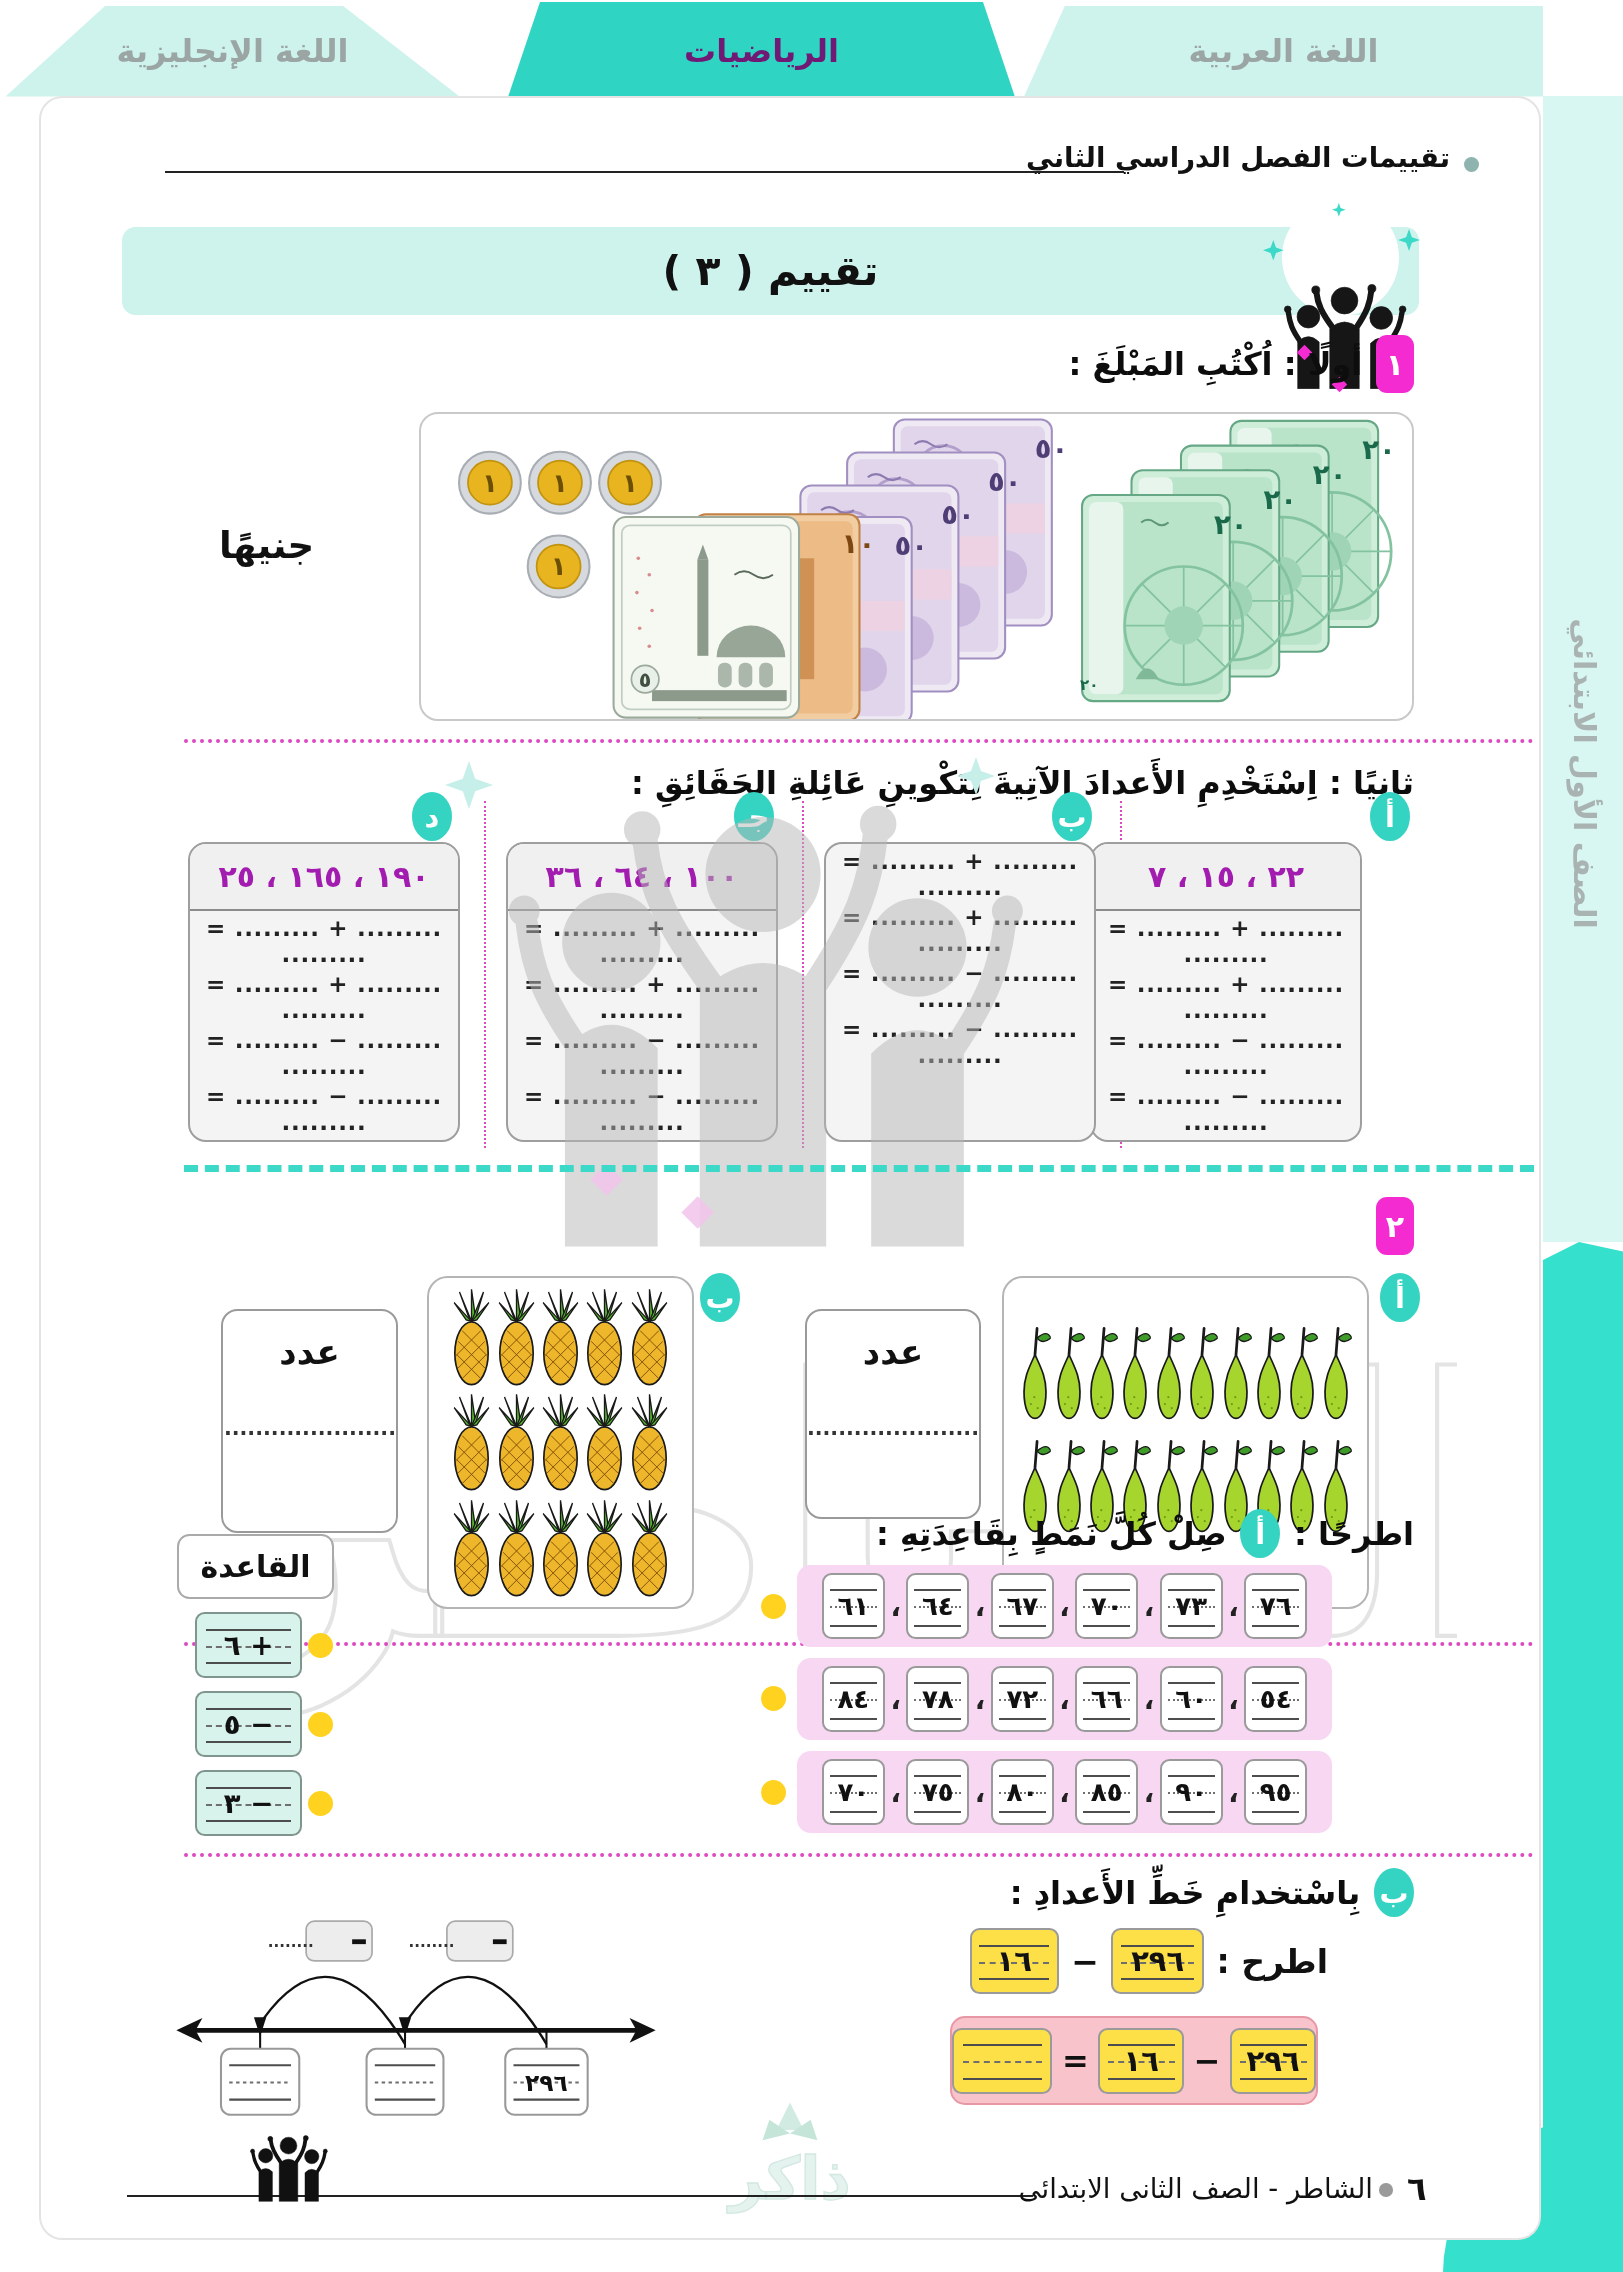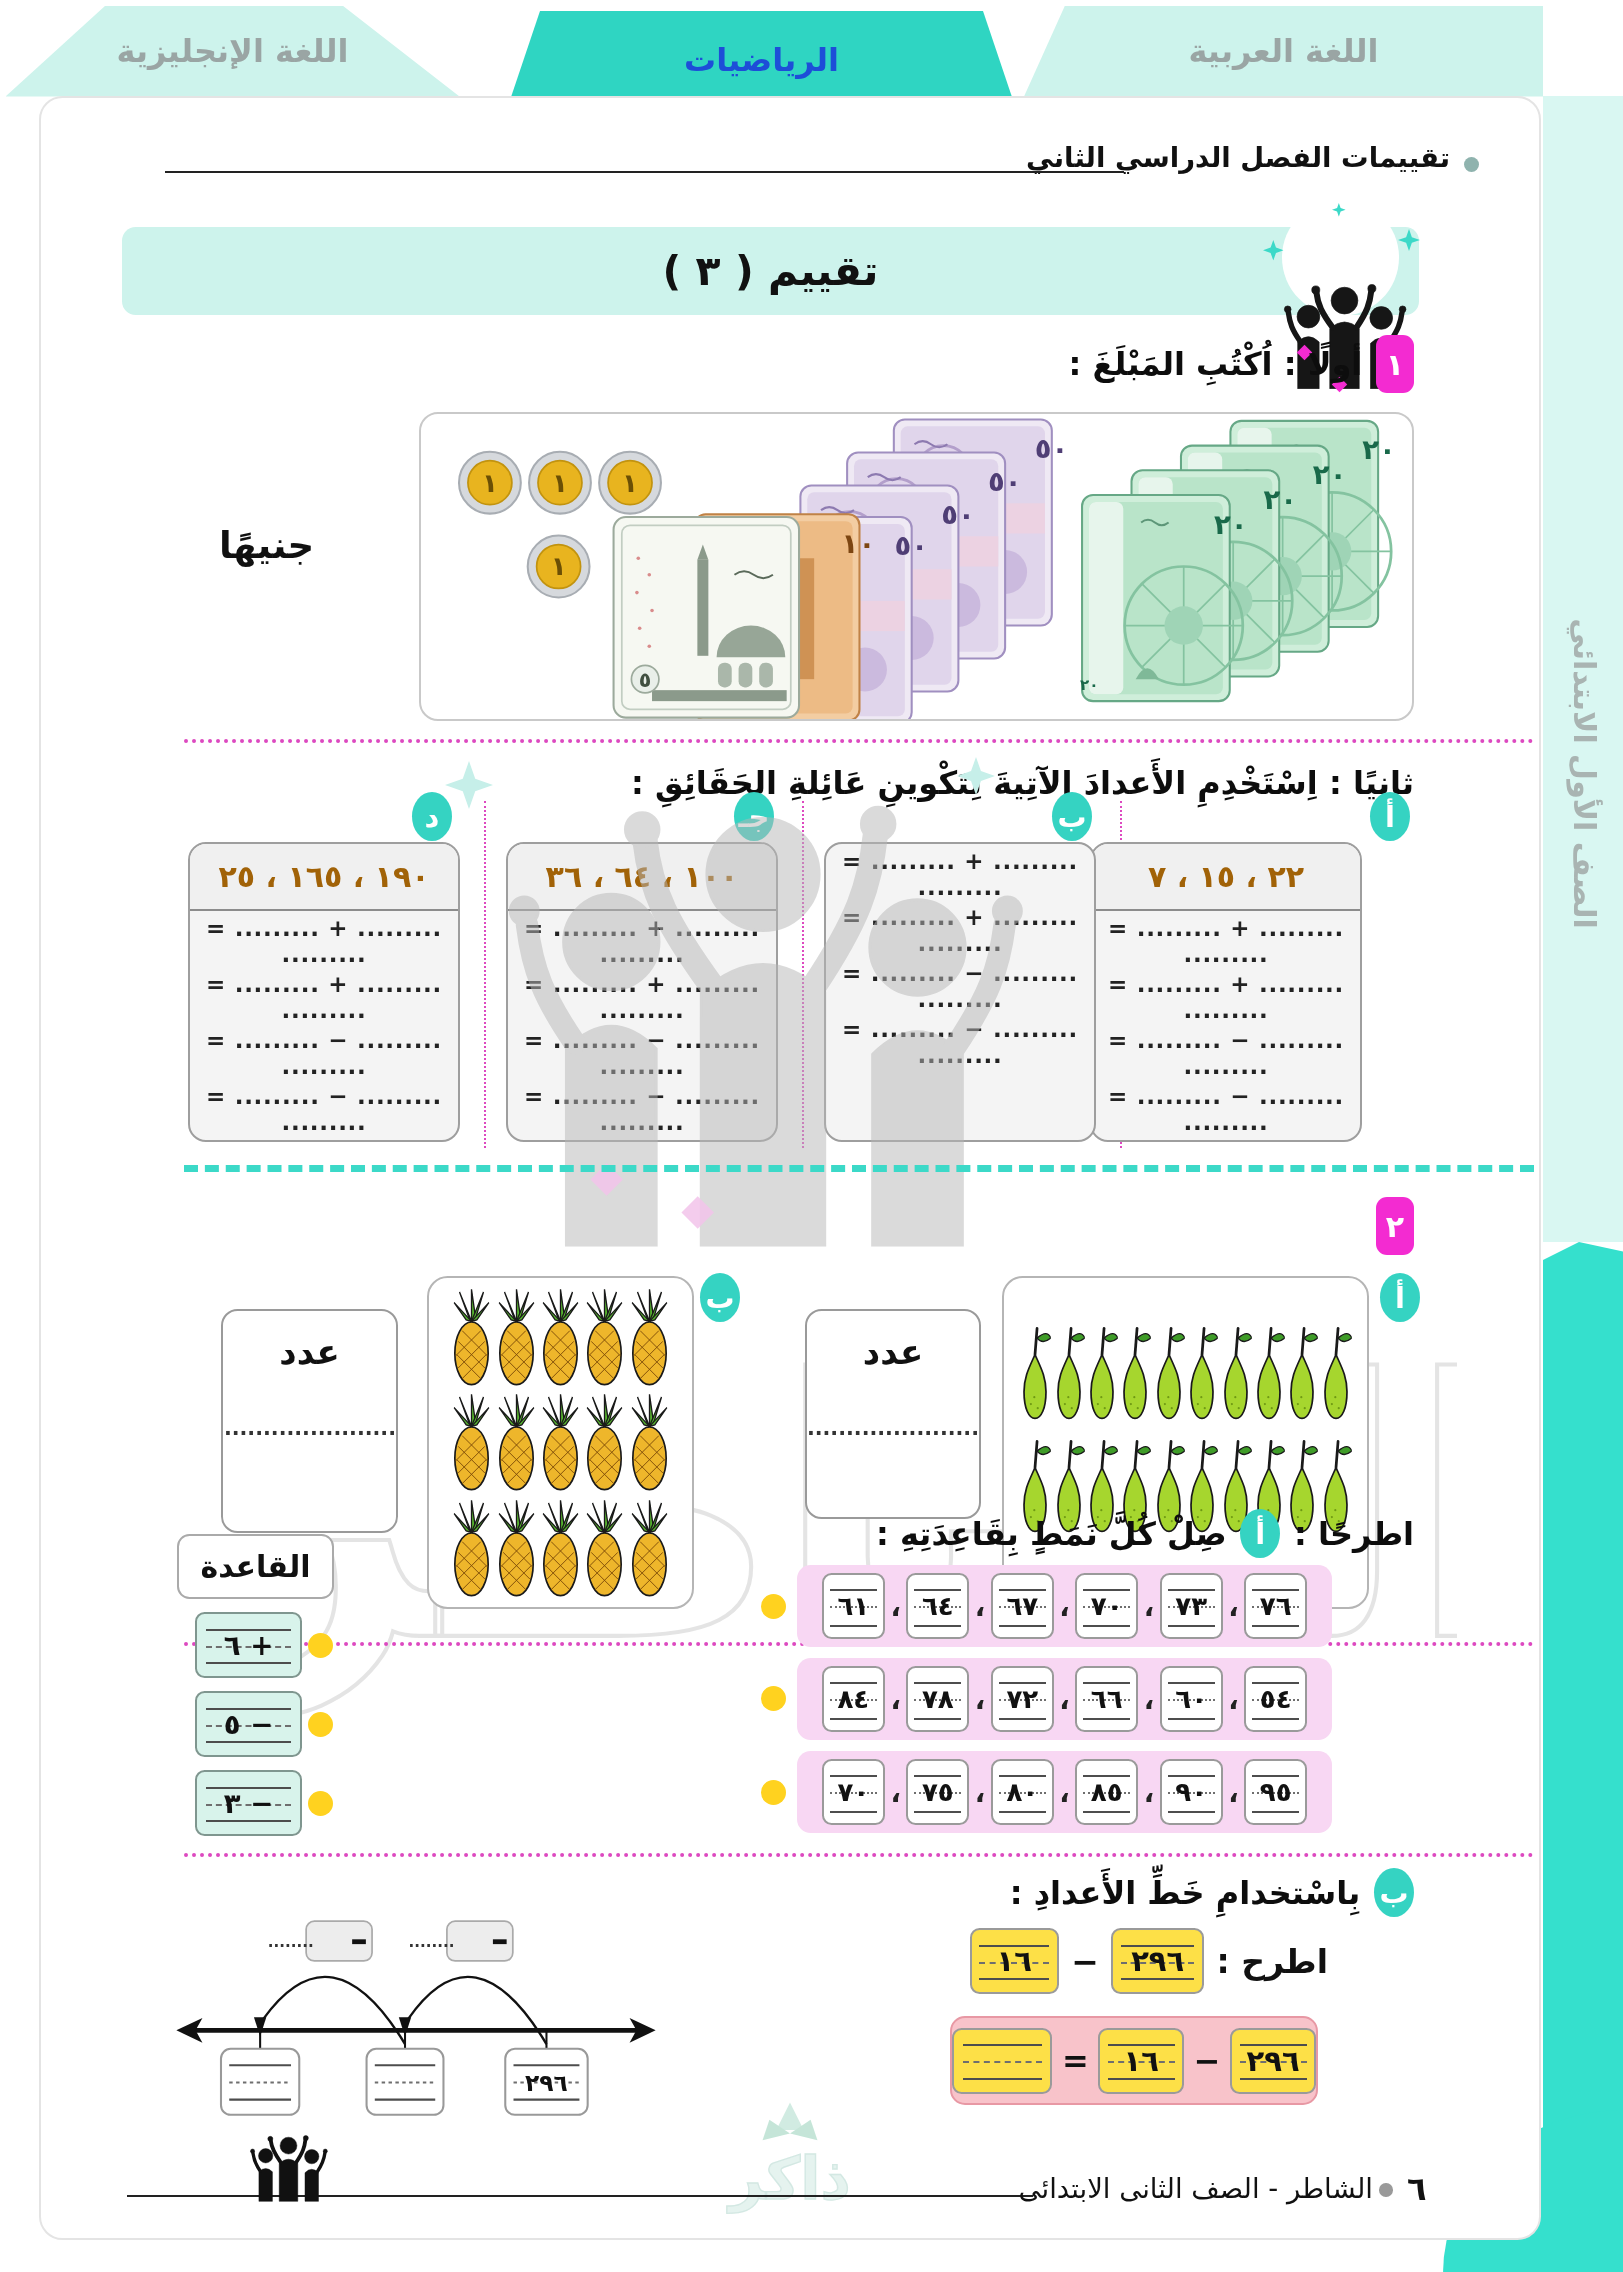--- a/index.html
+++ b/index.html
@@ -3,21 +3,21 @@
 <meta charset="utf-8">
 <style>
   *{box-sizing:border-box;margin:0;padding:0}
   html,body{background:#fff}
   body{font-family:"DejaVu Sans",sans-serif;width:1623px;height:2273px;position:relative;overflow:hidden}
   .abs{position:absolute}
 
   
   .tab{position:absolute;top:5.5px;height:91px;display:flex;align-items:center;justify-content:center;
        font-size:32px;font-weight:bold;color:#9aa5a4;background:#cdf3ec;cursor:pointer}
-  .tab.active{background:#2fd5c2;color:#1d4ed8;height:98px;top:11px}
+  .tab.active{background:#2fd5c2;color:#701a75;height:98px;top:2px}
   #tab-arabic{left:1024px;width:519px;clip-path:polygon(41px 0,100% 0,100% 100%,0 100%)}
   #tab-math{left:507px;width:509px;clip-path:polygon(33px 0,calc(100% - 33px) 0,100% 100%,0 100%)}
   #tab-english{left:5.5px;width:454px;clip-path:polygon(100px 0,337px 0,100% 100%,0 100%)}
 
   
   .side-strip{position:absolute;left:1543px;width:80px}
   #side-top{top:96px;height:1146px;background:#d9f7f2}
   #side-bottom{top:1242px;height:1030px;background:#35e0cd;clip-path:polygon(0 18px,45% 0,100% 9.6px,100% 100%,0 100%)}
   .side-label{position:absolute;white-space:nowrap;font-weight:bold;font-size:30px;transform:rotate(90deg);transform-origin:center}
   #side-label-1{color:#a9b4b2;left:-337px;top:660px;width:756px;text-align:center}
@@ -58,21 +58,21 @@
   
   #money-panel{left:419px;top:412px;width:995px;height:309px;border:2.1px solid #c9c9c9;border-radius:19px;background:#fff;overflow:hidden}
   #currency-label{left:219px;top:524px;font-size:37px;font-weight:bold;color:#111}
 
   
   .sep-pink{position:absolute;left:184px;width:1350px;height:0;border-top:4.1px dotted #dd49c0}
   .sep-teal{position:absolute;left:184px;width:1350px;height:0;border-top:7.6px dashed #3cd9c8}
 
   
   .card{position:absolute;top:842px;width:272px;height:300px;background:#f4f4f4;border:2.1px solid #9e9e9e;border-radius:18px;overflow:hidden}
-  .card .num{height:67px;display:flex;align-items:center;justify-content:center;font-size:30px;font-weight:bold;color:#a16207;
+  .card .num{height:67px;display:flex;align-items:center;justify-content:center;font-size:30px;font-weight:bold;color:#a21caf;
              border-bottom:2.1px solid #8c8c8c;background:#f0f0f0}
   .card .rows{display:flex;flex-direction:column;justify-content:space-evenly;height:228px;padding:0 9.6px}
   .fact-row{font-size:23px;font-weight:bold;color:#222;text-align:center;letter-spacing:0.7px}
   .col-sep{position:absolute;top:801px;height:347px;width:0;border-left:2.7px dotted #dd49c0}
   .card-badge{position:absolute;top:792px}
 
   
   .fig-box{position:absolute;background:#fff;border:2.1px solid #b5b5b5;border-radius:20.6px;overflow:hidden}
   .fruit-grid{position:absolute;inset:0;display:flex;flex-direction:column;align-items:center;justify-content:flex-start;gap:9.6px}
   .fruit-row{display:flex;gap:1.4px;justify-content:center}

